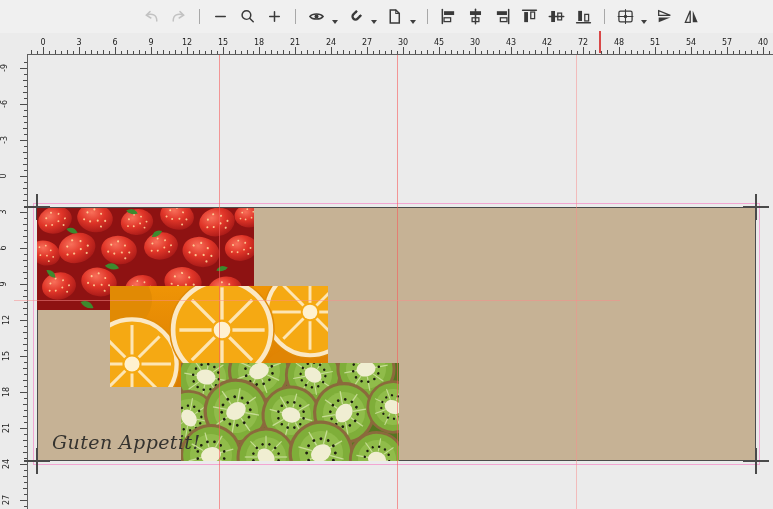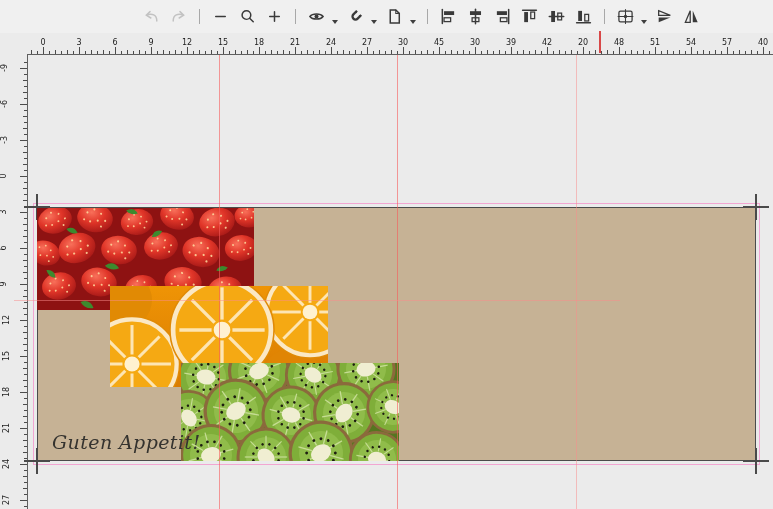--- a/index.html
+++ b/index.html
@@ -304,23 +304,23 @@
       <div class="hlab" style="left: 123px;">9</div>
       <div class="hlab" style="left: 159px;">12</div>
       <div class="hlab" style="left: 195px;">15</div>
       <div class="hlab" style="left: 231px;">18</div>
       <div class="hlab" style="left: 267px;">21</div>
       <div class="hlab" style="left: 303px;">24</div>
       <div class="hlab" style="left: 339px;">27</div>
       <div class="hlab" style="left: 375px;">30</div>
       <div class="hlab" style="left: 411px;">45</div>
       <div class="hlab" style="left: 447px;">30</div>
-      <div class="hlab" style="left: 483px;">39</div>
+      <div class="hlab" style="left: 483px;">43</div>
       <div class="hlab" style="left: 519px;">42</div>
-      <div class="hlab" style="left: 555px;">20</div>
+      <div class="hlab" style="left: 555px;">72</div>
       <div class="hlab" style="left: 591px;">48</div>
       <div class="hlab" style="left: 627px;">51</div>
       <div class="hlab" style="left: 663px;">54</div>
       <div class="hlab" style="left: 699px;">57</div>
       <div class="hlab" style="left: 735px;">40</div>
     </div>
   <div id="vruler">
       <div class="vtick" style="top: 8px; width: 3px;"></div>
       <div class="vtick" style="top: 14px; width: 7px;"></div>
       <div class="vtick" style="top: 20px; width: 3px;"></div>

